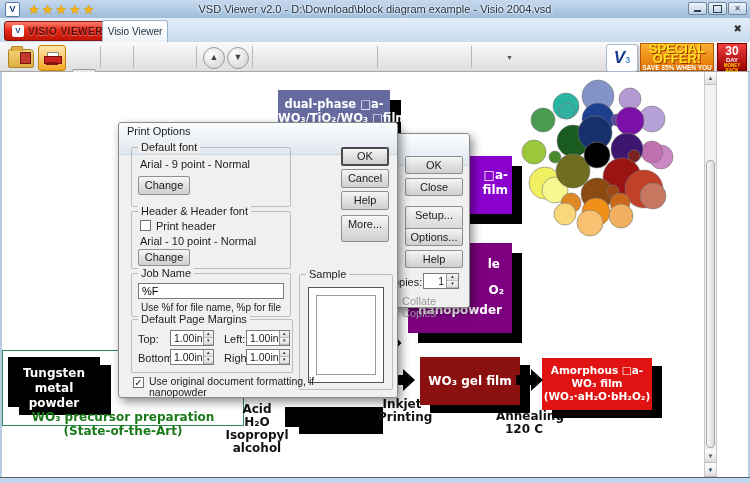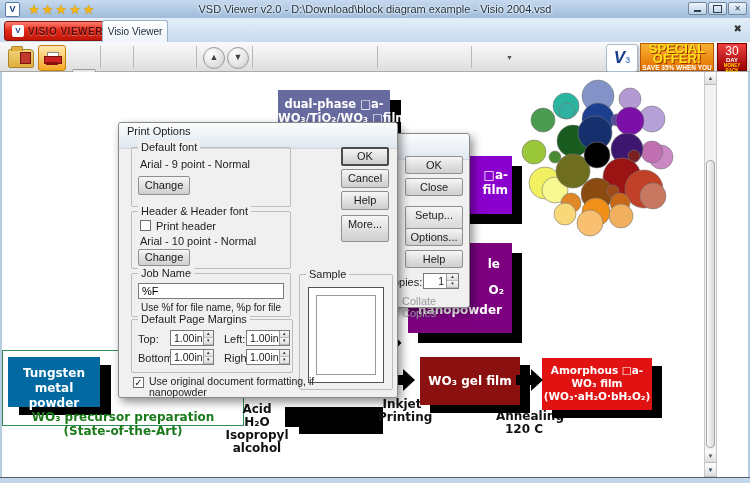--- a/index.html
+++ b/index.html
@@ -83,21 +83,21 @@
     border-radius:3px;box-shadow:1px 1px 2px rgba(0,0,0,.25);text-align:center;line-height:26px;}
   .vlogo .v{color:#1a3c8c;font-weight:bold;font-size:17px;font-style:italic;}
   .vlogo .three{color:#5a8ad0;font-weight:bold;font-size:9px;}
   .banner{position:absolute;left:640px;top:1px;width:74px;height:28px;
     background:linear-gradient(#fbb034,#e07000);border:1px solid #b55a00;box-sizing:border-box;
     text-align:center;overflow:hidden;}
   .banner .l1{font-size:13px;font-weight:bold;color:#ffe31a;text-shadow:1px 1px 0 #a03000;line-height:10px;}
   .banner .l2{font-size:6.5px;font-weight:bold;color:#fff;line-height:8px;}
   .badge{position:absolute;left:717px;top:1px;width:30px;height:28px;
     background:linear-gradient(#f04040,#9a0000);border:1px solid #700;box-sizing:border-box;text-align:center;}
-  .badge .big{font-size:12px;font-weight:normal;color:#fff;line-height:12px;margin-top:1px;}
+  .badge .big{font-size:12px;font-weight:bold;color:#fff;line-height:12px;margin-top:1px;}
   .badge .mid{font-size:6px;font-weight:bold;color:#fff;line-height:6px;}
   .badge .small{font-size:4.5px;font-weight:bold;color:#ffd700;line-height:5px;}
   
   .canvas{position:absolute;left:2px;top:72px;width:746px;height:405px;background:#fff;}
   .frame-left{position:absolute;left:0;top:72px;width:2px;height:405px;background:#b4cbe2;}
   .frame-right{position:absolute;left:748px;top:72px;width:2px;height:405px;background:#b4cbe2;}
   .frame-bottom{position:absolute;left:0;top:477px;width:750px;height:6px;background:#c2d6ea;border-top:1px solid #55606a;box-sizing:border-box;}
   .vscroll{position:absolute;left:704px;top:72px;width:13px;height:405px;background:#f2f2f2;
     border-left:1px solid #c8c8c8;border-right:1px solid #c8c8c8;box-sizing:border-box;z-index:50;}
   .sbtn{position:absolute;left:0;width:11px;height:12px;background:linear-gradient(#fdfdfd,#dedede);
@@ -108,21 +108,21 @@
   .dg{font-family:"DejaVu Sans",sans-serif;}
   .blk{position:absolute;color:#fff;font-weight:bold;text-align:center;
     font-family:"DejaVu Sans",sans-serif;box-shadow:11px 10px 0 #000;}
   .dtxt{position:absolute;font-family:"DejaVu Sans",sans-serif;font-weight:bold;color:#111;text-align:center;}
   .greenframe{position:absolute;left:2px;top:350px;width:240px;height:74px;border:1px solid #2e8b57;}
   .bar{position:absolute;background:#000;}
   .arrow{position:absolute;}
   
   .dlg{position:absolute;background:#f0f0f0;border:1px solid #8a8a8a;border-radius:3px;
     box-shadow:3px 4px 10px rgba(0,0,0,.45);box-sizing:border-box;}
-  .dlg-title{height:26px;background:linear-gradient(#fbfdfe,#dfe7ef);border-bottom:1px solid #cfd7df;
+  .dlg-title{height:32px;background:linear-gradient(#fbfdfe,#dfe7ef);border-bottom:1px solid #cfd7df;
     border-radius:3px 3px 0 0;font-size:11px;color:#1c1c1c;padding:2px 16px 0 8px;box-sizing:border-box;}
   .grp{position:absolute;border:1px solid #bdbdbd;border-radius:2px;}
   .grp>.leg{position:absolute;left:6px;top:-7px;background:#f0f0f0;padding:0 3px;font-size:11px;color:#1c1c1c;}
   .btn{position:absolute;background:linear-gradient(#f6f6f6,#e3e3e3 45%,#cfcfcf);border:1px solid #8e8f8f;
     border-radius:2px;font-size:11px;text-align:center;color:#1c1c1c;box-sizing:border-box;
     font-family:"Liberation Sans",sans-serif;}
   .btn.default{border:2px solid #4a4a4a;}
   .txt{position:absolute;font-size:11px;color:#1c1c1c;}
   .inp{position:absolute;background:#fff;border:1px solid #7a7a7a;font-size:11px;padding:0 3px;
     box-sizing:border-box;font-family:"Liberation Sans",sans-serif;}
@@ -270,21 +270,21 @@
     <div style="position:absolute;right:8px;top:40px">O₂</div>
     <div style="position:absolute;left:0;right:0;top:60px;text-align:center">nanopowder</div>
   </div>
 
   <div class="dtxt" style="left:356px;top:308px;width:36px;font-size:11px;transform:rotate(90deg);z-index:3">rder</div>
 
   <svg class="arrow" style="left:372px;top:326px;z-index:3" width="34" height="40">
     <polygon points="3,37 5.8,21.4 9,24.6 23.1,10.5 29.5,16.9 15.4,31 18.6,34.2" fill="#000"></polygon>
   </svg>
 
-  <div class="blk" style="left: 8px; top: 357px; width: 92px; height: 50px; font-size: 12px; line-height: 15px; padding-top: 9px; box-sizing: border-box; box-shadow: rgb(0, 0, 0) 11px 8px 0px; z-index: 3; background-color: #0369a1;">
+  <div class="blk" style="left: 8px; top: 357px; width: 92px; height: 50px; font-size: 12px; line-height: 15px; padding-top: 9px; box-sizing: border-box; box-shadow: rgb(0, 0, 0) 11px 8px 0px; z-index: 3; background-color: #000000;">
     <div>Tungsten metal</div>
     <div>powder</div>
   </div>
 
   <div class="dtxt" style="left:8px;top:410px;width:230px;font-size:12px;z-index:3;color:#1a7a1a">WO₃ precursor preparation (State-of-the-Art)</div>
 
   <div class="dtxt" style="left:224px;top:403px;width:66px;font-size:12px;line-height:13px;z-index:3">
     <div>Acid</div>
     <div>H₂O</div>
     <div>Isopropyl</div>

